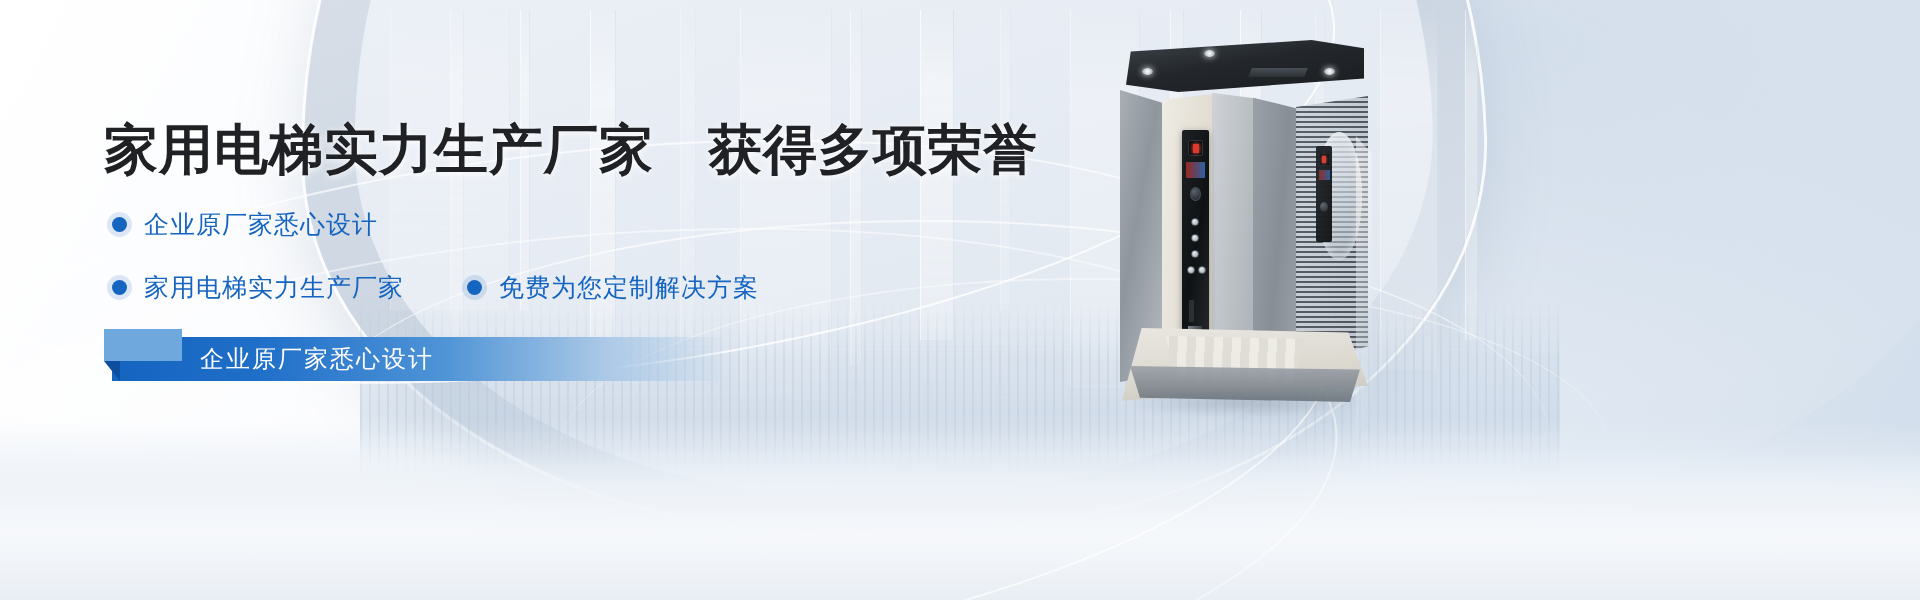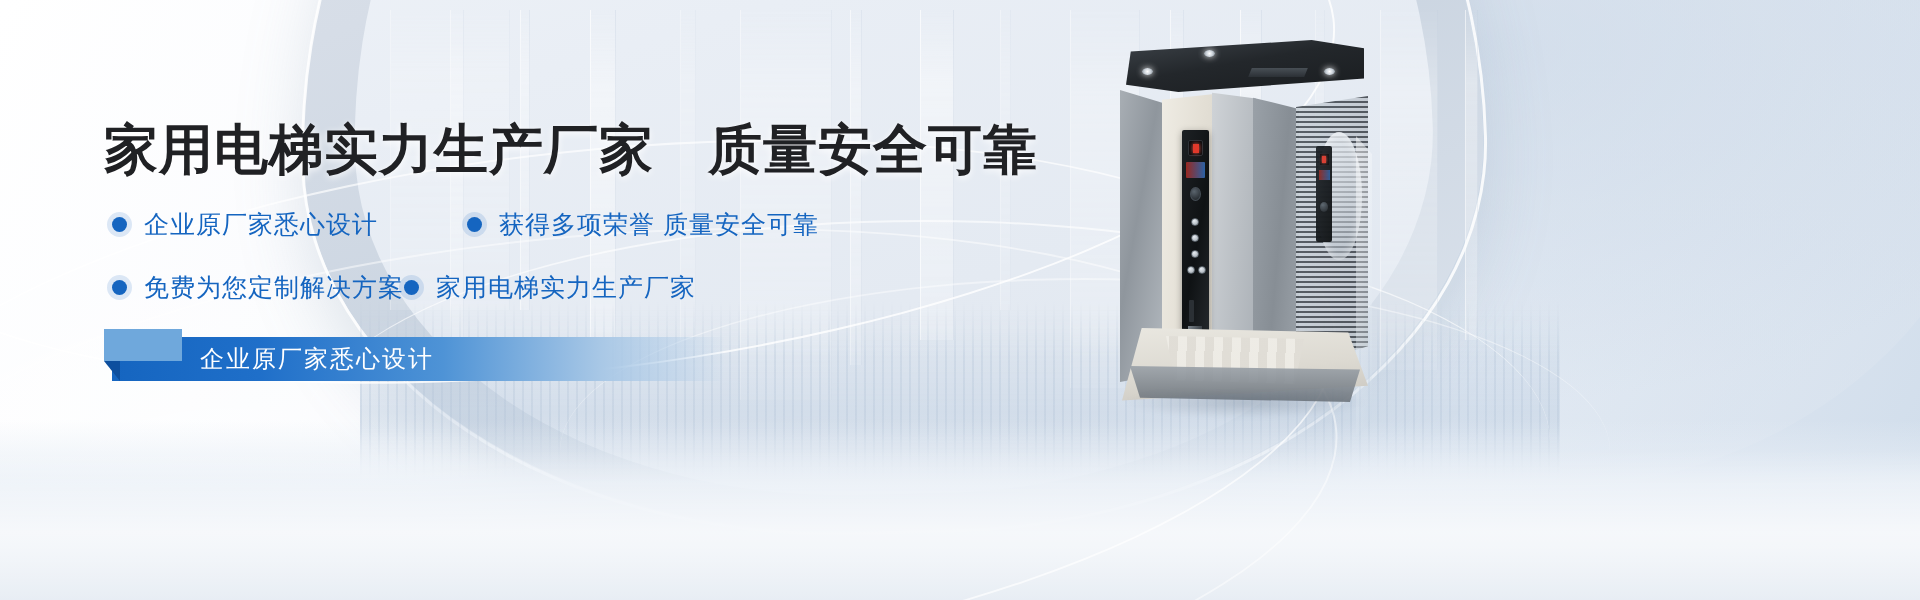--- a/index.html
+++ b/index.html
@@ -305,42 +305,38 @@
 
   <div class="swoosh s1"></div>
   <div class="swoosh s2"></div>
   <div class="swoosh s3"></div>
 
   <div class="content">
 
     <div class="headline">
       <span>家用电梯实力生产厂家</span>
       <span class="gap"></span>
-      <span>质量安全可靠</span>
+      <span>获得多项荣誉</span>
     </div>
 
     <div class="bullets">
       <div class="brow">
         <div class="bitem c1">
           <span class="dot"></span>
           <span class="btext">企业原厂家悉心设计</span>
         </div>
-        <div class="bitem">
-          <span class="dot"></span>
-          <span class="btext">获得多项荣誉 质量安全可靠</span>
-        </div>
       </div>
       <div class="brow">
+        <div class="bitem c1">
+          <span class="dot"></span>
+          <span class="btext">家用电梯实力生产厂家</span>
+        </div>
         <div class="bitem">
           <span class="dot"></span>
           <span class="btext">免费为您定制解决方案</span>
-        </div>
-        <div class="bitem c1">
-          <span class="dot"></span>
-          <span class="btext">家用电梯实力生产厂家</span>
         </div>
       </div>
     </div>
 
     <div class="tagwrap">
       <div class="tag"></div>
       <div class="tag-accent"></div>
       <div class="tag-fold"></div>
       <div class="tag-text">企业原厂家悉心设计</div>
     </div>

